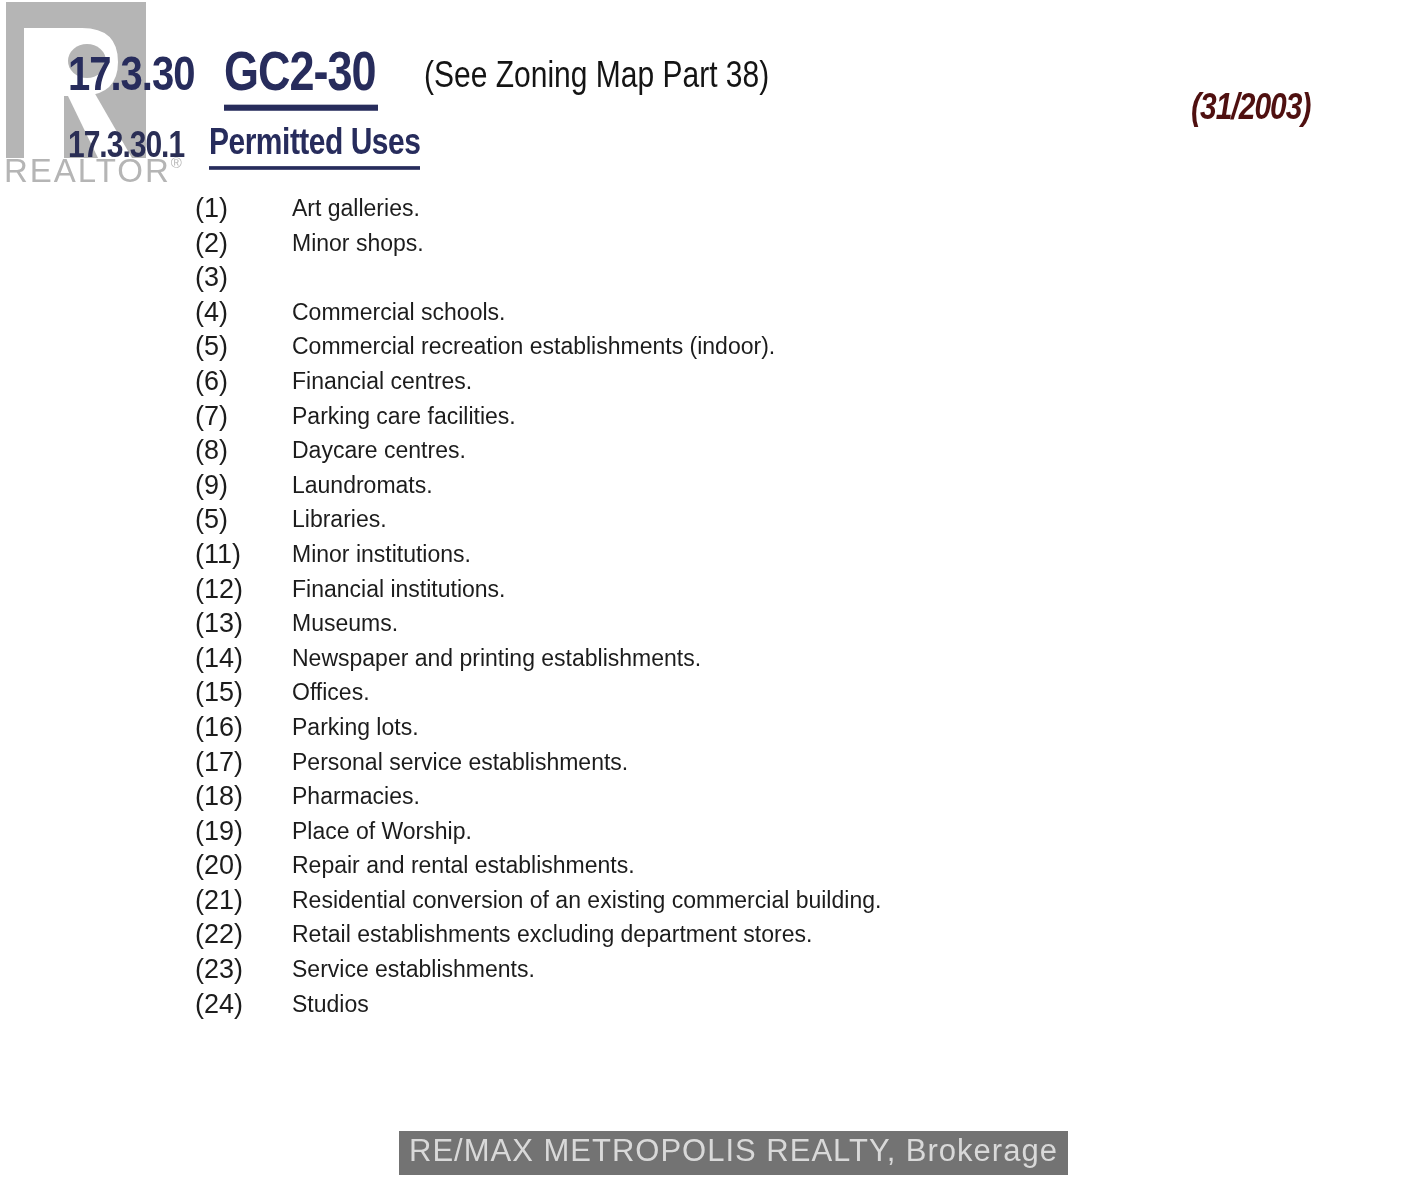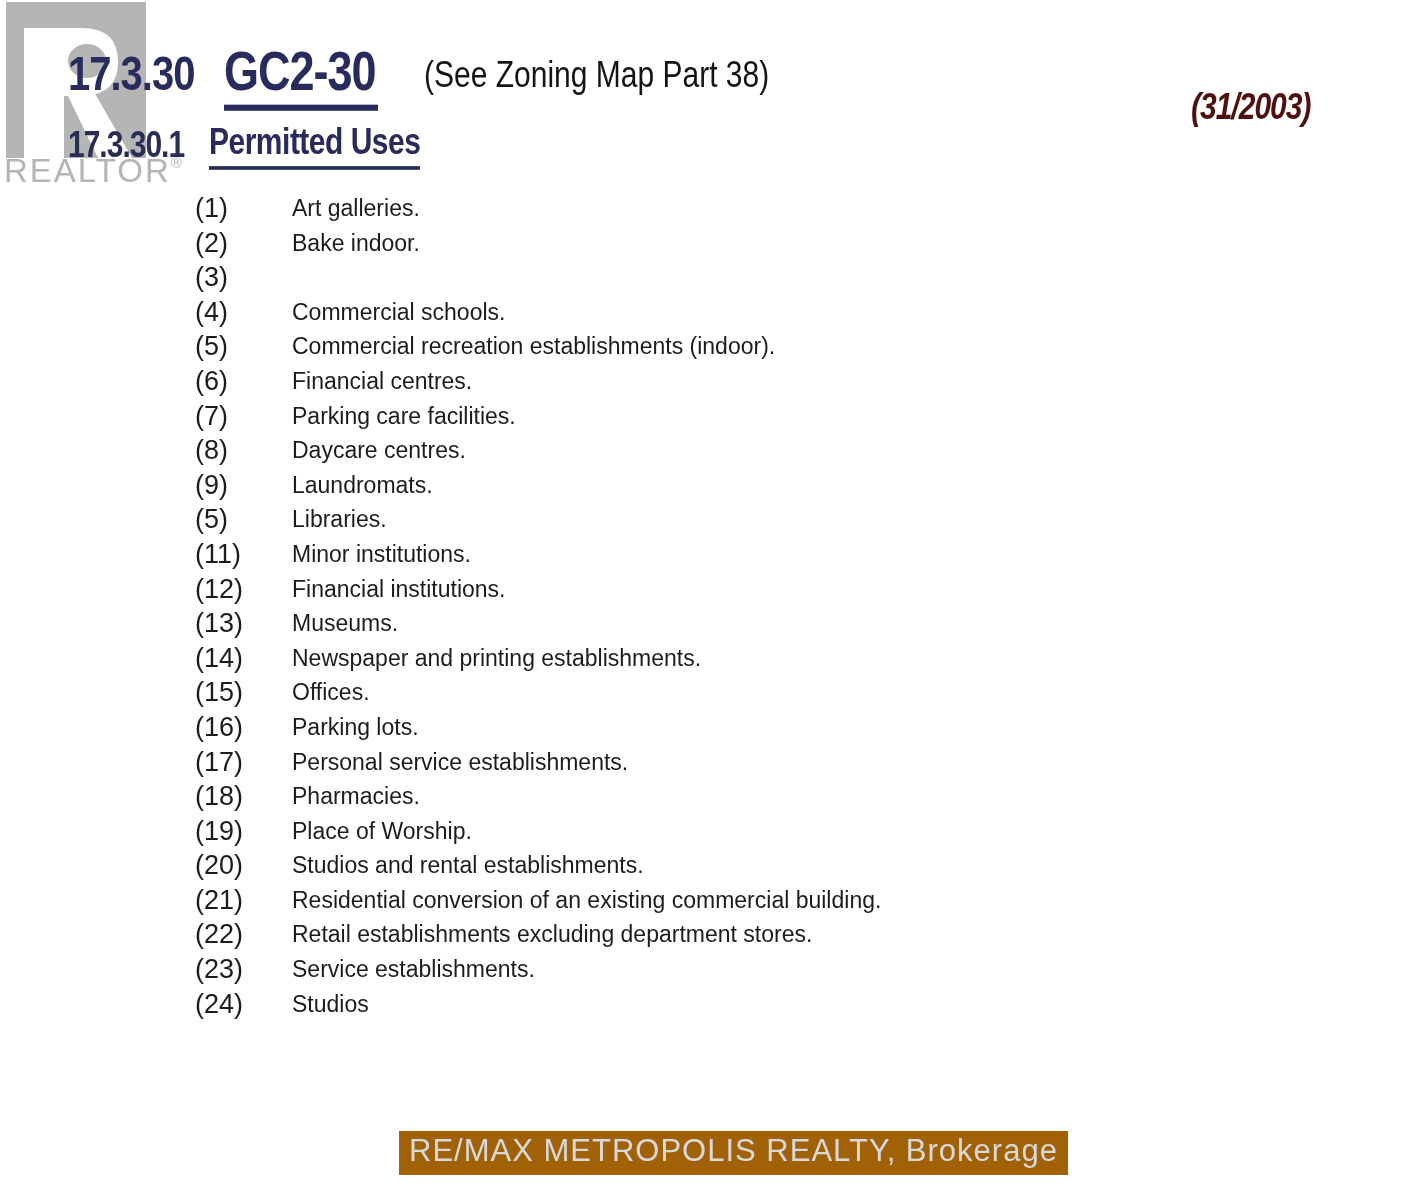--- a/index.html
+++ b/index.html
@@ -49,21 +49,21 @@
   .uses-list{position:absolute;left:195px;top:193px;z-index:2;}
   .use-row{display:flex;height:34.6px;align-items:flex-start;}
   .use-num{width:97px;font-size:27px;line-height:31px;color:var(--body);}
   .use-text{font-size:23px;line-height:31px;color:var(--body);white-space:nowrap;}
 
   
   .brokerage-wm{
     position:absolute;left:399px;top:1131px;z-index:1;
     font-size:31px;letter-spacing:1px;white-space:nowrap;
     color:var(--brokerage-gray);
-    background:#a16207;
+    background:#737373;
     padding:2px 10px 6px 10px;
   }
 </style>
 </head>
 <body>
 
 <div class="page">
 
   <div class="realtor-wm">
     <svg width="140" height="156" viewBox="0 0 140 156">
@@ -82,21 +82,21 @@
   <div class="abs stretch subsec-num">17.3.30.1</div>
   <div class="abs stretch subsec-title">Permitted Uses</div>
 
   <div class="uses-list">
       <div class="use-row">
         <span class="use-num">(1)</span>
         <span class="use-text">Art galleries.</span>
       </div>
       <div class="use-row">
         <span class="use-num">(2)</span>
-        <span class="use-text">Bake indoor.</span>
+        <span class="use-text">Minor shops.</span>
       </div>
       <div class="use-row">
         <span class="use-num">(3)</span>
       </div>
       <div class="use-row">
         <span class="use-num">(4)</span>
         <span class="use-text">Commercial schools.</span>
       </div>
       <div class="use-row">
         <span class="use-num">(5)</span>
@@ -153,21 +153,21 @@
       <div class="use-row">
         <span class="use-num">(18)</span>
         <span class="use-text">Pharmacies.</span>
       </div>
       <div class="use-row">
         <span class="use-num">(19)</span>
         <span class="use-text">Place of Worship.</span>
       </div>
       <div class="use-row">
         <span class="use-num">(20)</span>
-        <span class="use-text">Studios and rental establishments.</span>
+        <span class="use-text">Repair and rental establishments.</span>
       </div>
       <div class="use-row">
         <span class="use-num">(21)</span>
         <span class="use-text">Residential conversion of an existing commercial building.</span>
       </div>
       <div class="use-row">
         <span class="use-num">(22)</span>
         <span class="use-text">Retail establishments excluding department stores.</span>
       </div>
       <div class="use-row">

